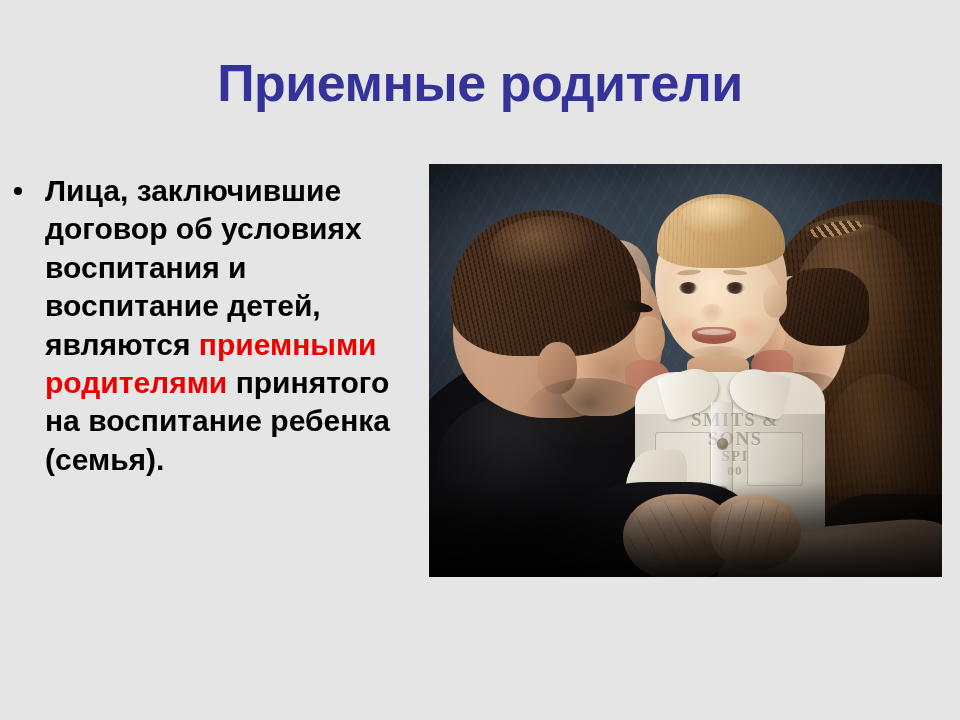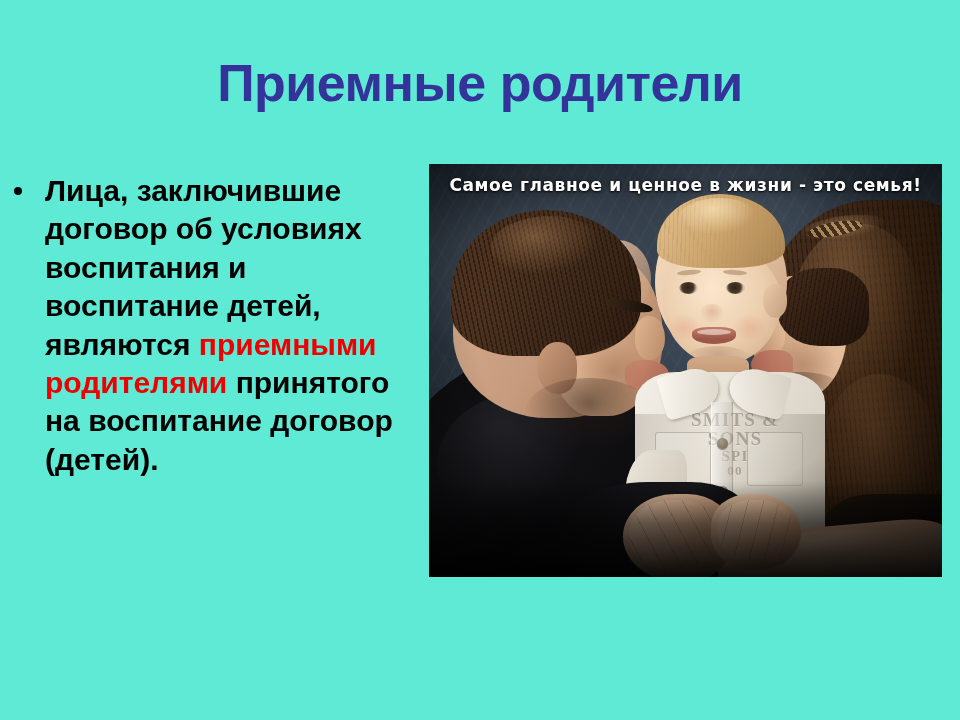--- a/index.html
+++ b/index.html
@@ -5,21 +5,21 @@
 <style>
   html, body {
     margin: 0;
     padding: 0;
     background: #ffffff;
   }
   #slide {
     position: relative;
     width: 960px;
     height: 720px;
-    background: #5eead4;
+    background: #e5e5e5;
     overflow: hidden;
     font-family: "Liberation Sans", "DejaVu Sans", sans-serif;
   }
 
   
   #slide-title {
     position: absolute;
     left: 0;
     top: 52px;
     width: 960px;
@@ -458,21 +458,21 @@
 <body>
 
 <div id="slide">
 
   <div id="slide-title">Приемные родители</div>
 
   <div id="body-block">
     <div class="bullet-item">
       <span class="bullet-marker"></span>
       <div class="bullet-text">
-        <span>Лица, заключившие договор об условиях воспитания и воспитание детей, являются </span><span class="hl-red">приемными родителями</span><span> принятого на воспитание договор (детей).</span>
+        <span>Лица, заключившие договор об условиях воспитания и воспитание детей, являются </span><span class="hl-red">приемными родителями</span><span> принятого на воспитание ребенка (семья).</span>
       </div>
     </div>
   </div>
 
   <div id="photo">
 
     <div class="ph-layer" id="ph-backdrop"></div>
     <div class="ph-layer" id="ph-texture"></div>
 
     <div class="ph-layer" id="dad-body"></div>
@@ -541,16 +541,15 @@
     <div class="ph-layer" id="mom-arm"></div>
     <div class="ph-layer" id="mom-arm-hi"></div>
     <div class="ph-layer" id="dad-hand"></div>
     <div class="ph-layer" id="dad-fingers"></div>
     <div class="ph-layer" id="mom-hand"></div>
     <div class="ph-layer" id="mom-fingers"></div>
 
     <div class="ph-layer" id="ph-foreground-dark"></div>
     <div class="ph-layer" id="ph-vignette"></div>
 
-    <div id="photo-caption">Самое главное и ценное в жизни - это семья!</div>
   </div>
 
 </div>
 
 </body></html>

